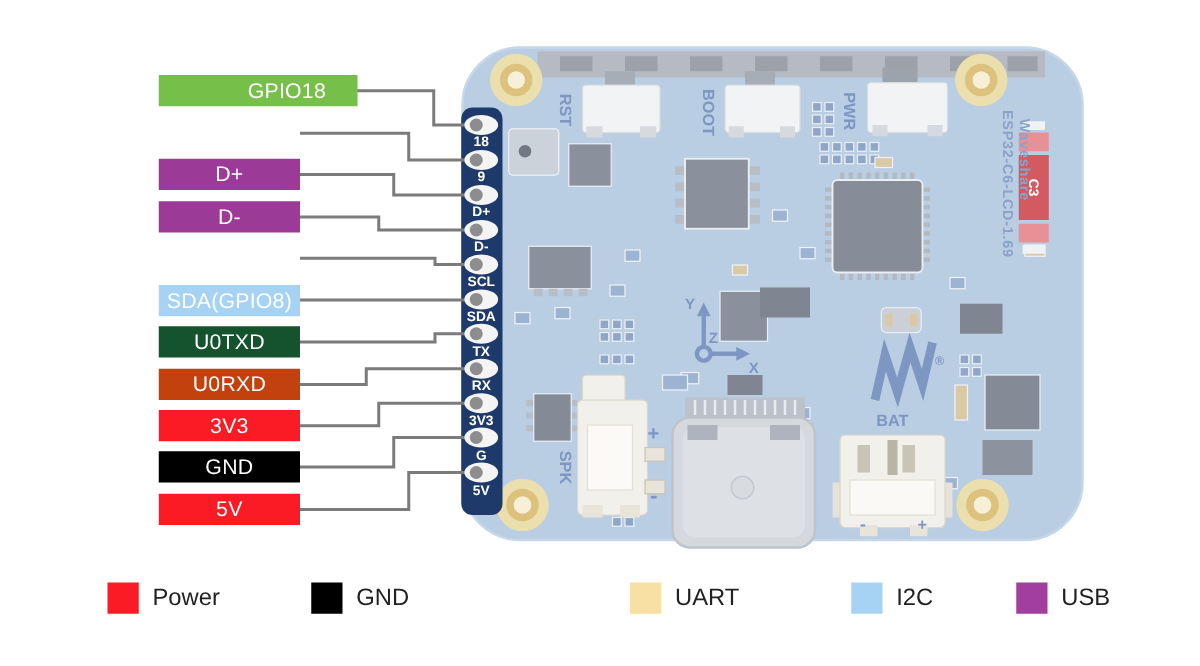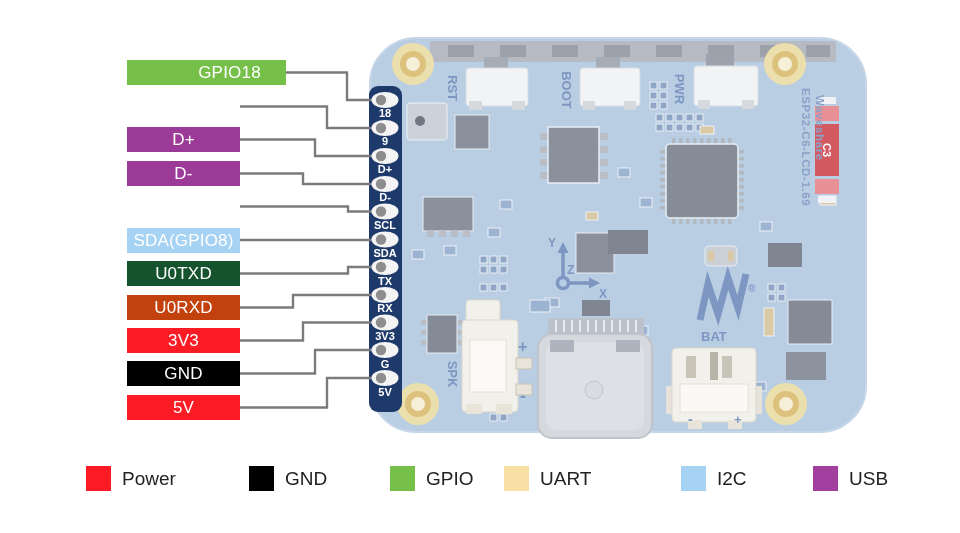--- a/index.html
+++ b/index.html
@@ -377,24 +377,20 @@
 
   <div class="legend-row">
     <div class="legend-item" style="left:86px">
       <span class="legend-swatch" style="background-color: rgb(250, 27, 36);"></span>
       <span class="legend-label">Power</span>
     </div>
     <div class="legend-item" style="left:249px">
       <span class="legend-swatch" style="background-color: rgb(0, 0, 0);"></span>
       <span class="legend-label">GND</span>
     </div>
-    <div class="legend-item" style="left:390px">
-      <span class="legend-swatch" style="background-color: rgb(118, 192, 74);"></span>
-      <span class="legend-label">GPIO</span>
-    </div>
     <div class="legend-item" style="left:504px">
       <span class="legend-swatch" style="background-color: rgb(248, 223, 164);"></span>
       <span class="legend-label">UART</span>
     </div>
     <div class="legend-item" style="left:681px">
       <span class="legend-swatch" style="background-color: rgb(166, 211, 243);"></span>
       <span class="legend-label">I2C</span>
     </div>
     <div class="legend-item" style="left:813px">
       <span class="legend-swatch" style="background-color: rgb(162, 62, 158);"></span>

